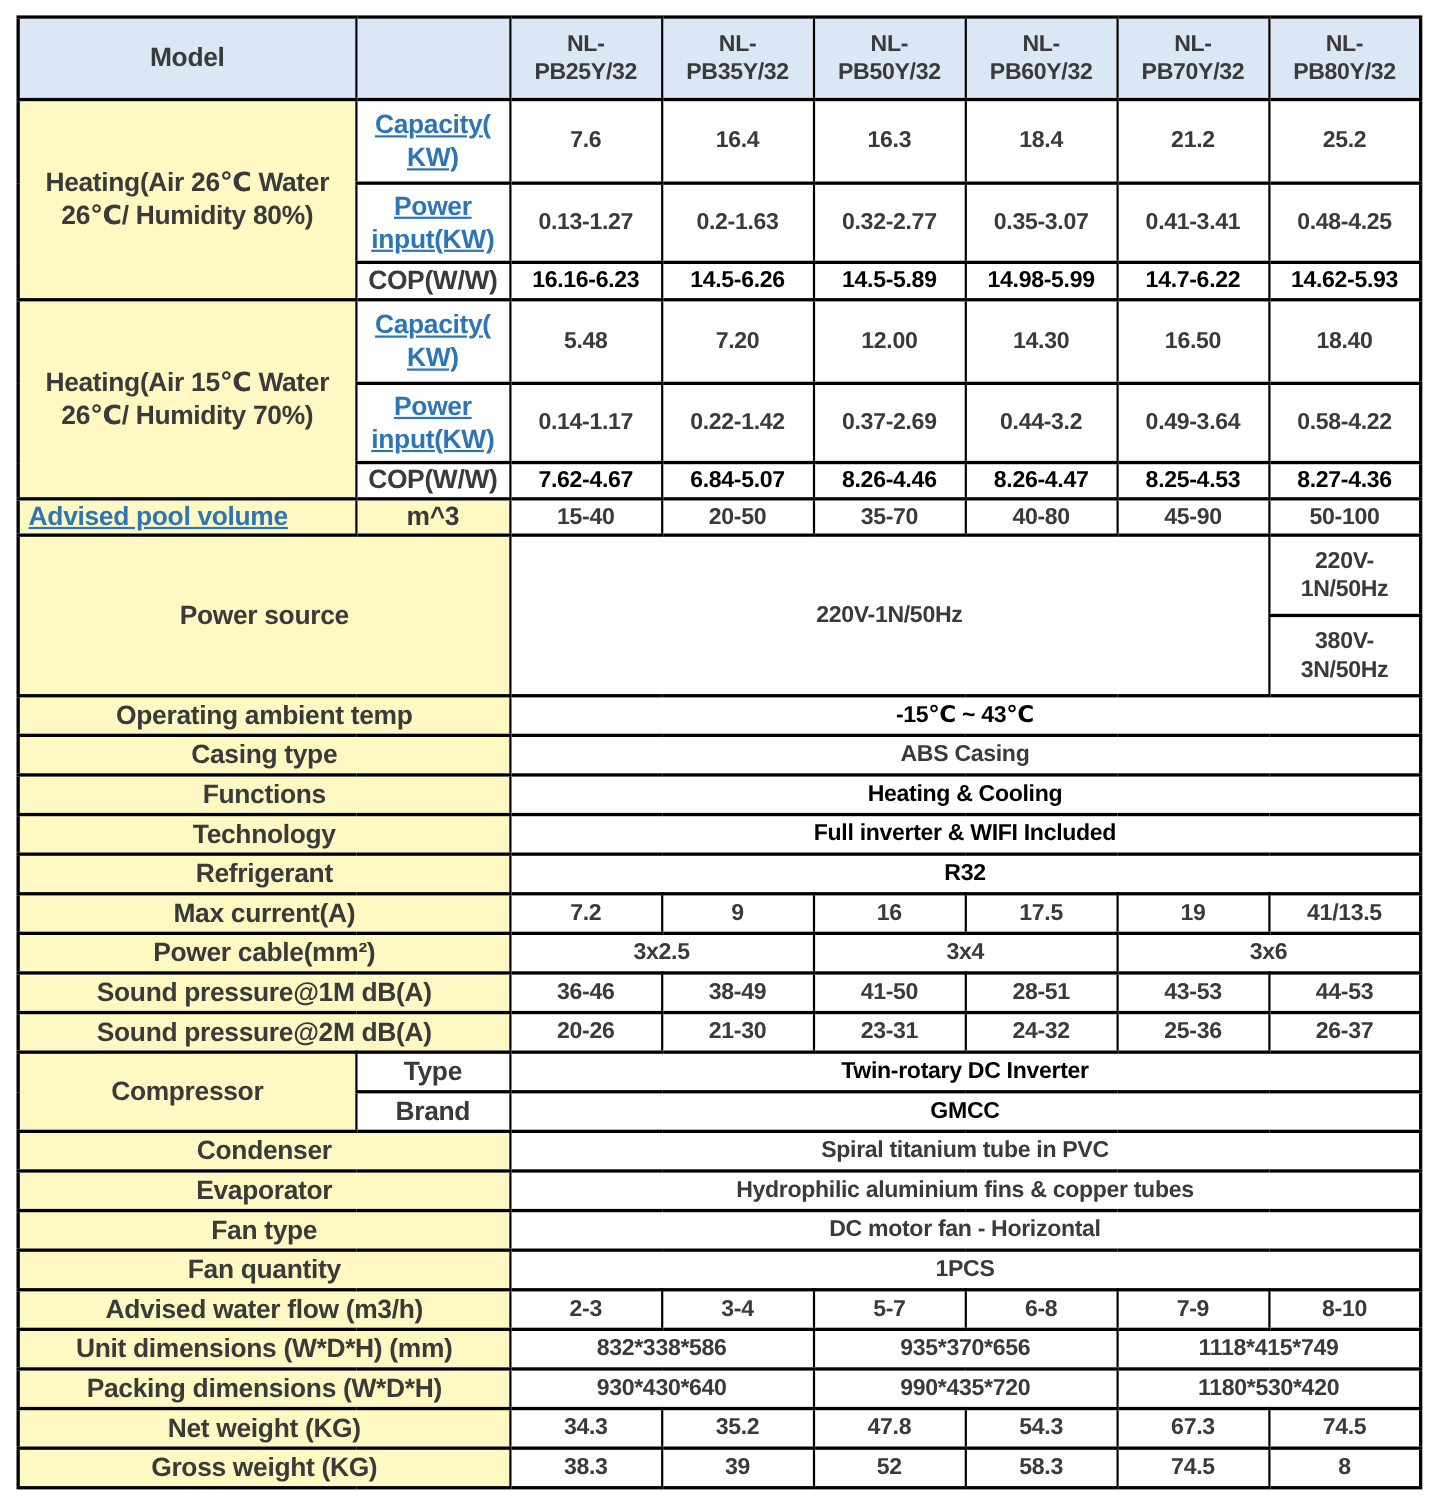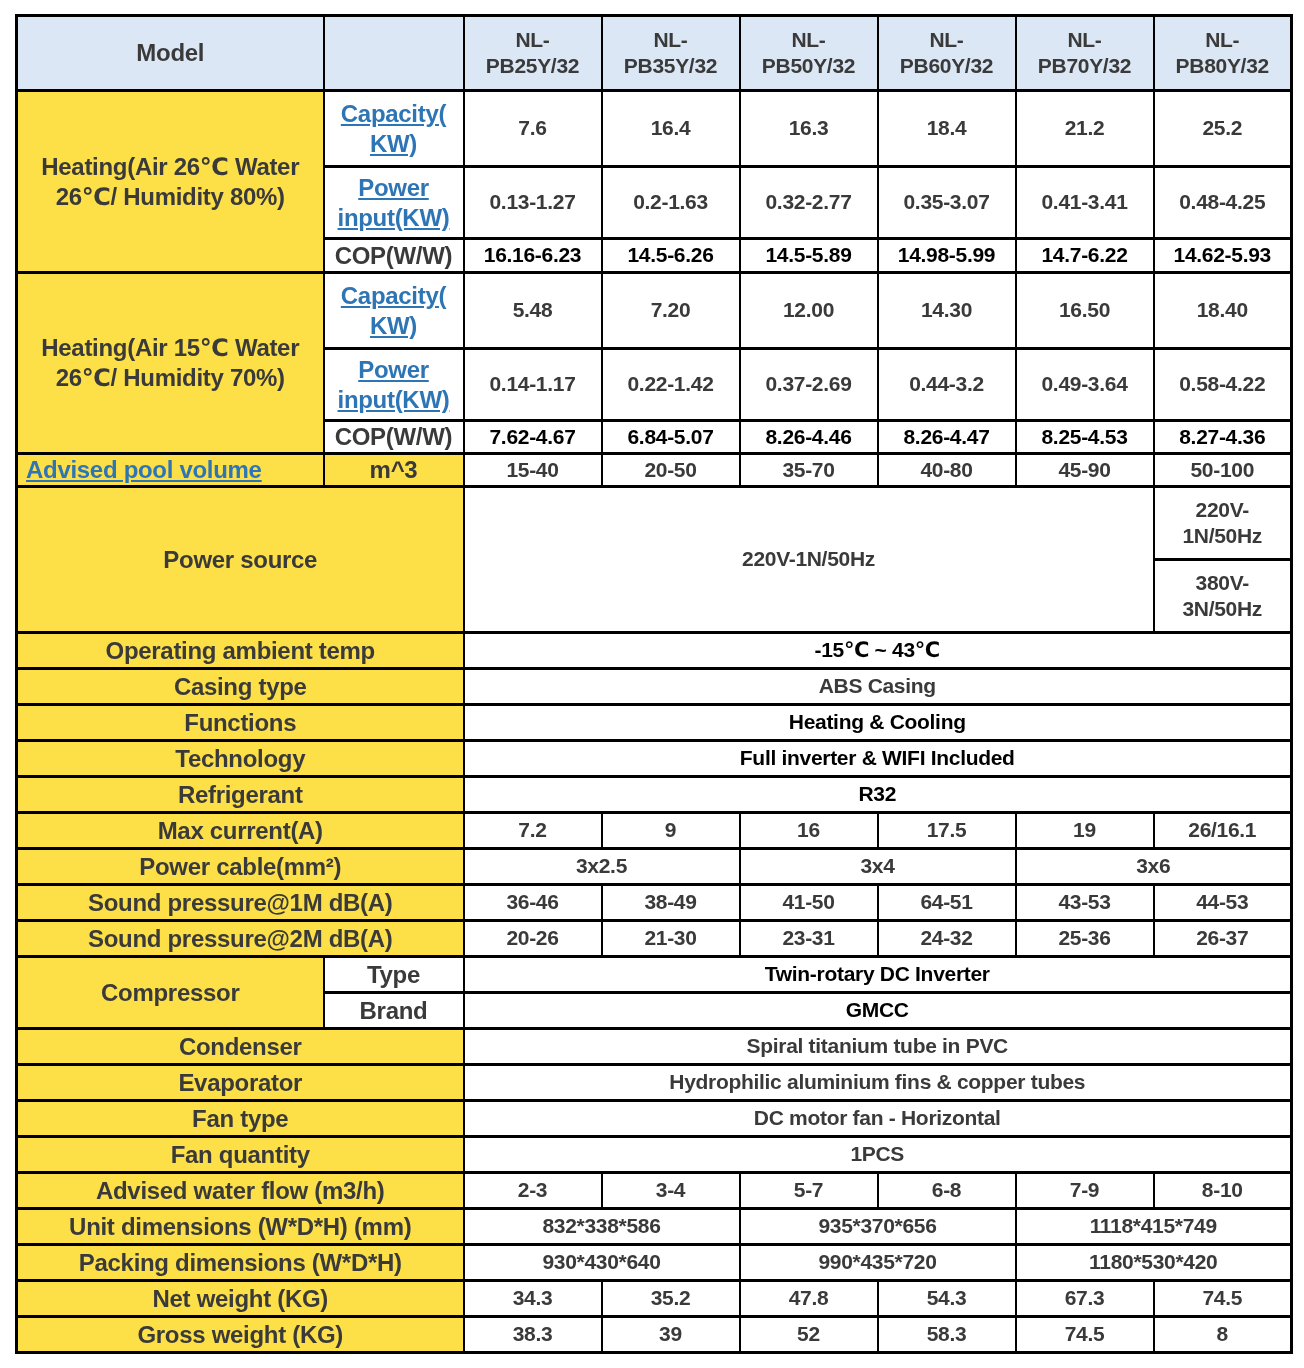--- a/index.html
+++ b/index.html
@@ -22,21 +22,21 @@
     border-top-width:3px;
     border-bottom-width:3px;
     text-align:center;
     vertical-align:middle;
     padding:0 3px;
     font-size:21px;
     line-height:1.25;
     overflow:hidden;
   }
   .hdr{background:#dbe7f4;}
-  .grn{background:#fde047;margin-left:12px;}
+  .grn{background:#fef9c3;margin-left:12px;}
   .blue{color:#2e75b6;text-decoration:underline;}
   .red{color:#000000;}
   .left{text-align:left;padding-left:8px;}
   .lab{font-size:24px;}
   .r75{height:75px}.r76{height:76px}.r72{height:72px}
   .r34{height:34px}.r33{height:33px}.r32{height:32px}
   .r73{height:73px}.r36{height:36px}
 </style>
 </head>
 <body>
@@ -165,36 +165,36 @@
     <td class="red" colspan="6">R32</td>
   </tr>
 
   <tr class="r36">
     <td class="grn lab" colspan="2">Max current(A)</td>
     <td>7.2</td>
     <td>9</td>
     <td>16</td>
     <td>17.5</td>
     <td>19</td>
-    <td>26/16.1</td>
+    <td>41/13.5</td>
   </tr>
 
   <tr class="r36">
     <td class="grn lab" colspan="2">Power cable(mm²)</td>
     <td colspan="2">3x2.5</td>
     <td colspan="2">3x4</td>
     <td colspan="2">3x6</td>
   </tr>
 
   <tr class="r36">
     <td class="grn lab" colspan="2">Sound pressure@1M dB(A)</td>
     <td>36-46</td>
     <td>38-49</td>
     <td>41-50</td>
-    <td>64-51</td>
+    <td>28-51</td>
     <td>43-53</td>
     <td>44-53</td>
   </tr>
   <tr class="r36">
     <td class="grn lab" colspan="2">Sound pressure@2M dB(A)</td>
     <td>20-26</td>
     <td>21-30</td>
     <td>23-31</td>
     <td>24-32</td>
     <td>25-36</td>

